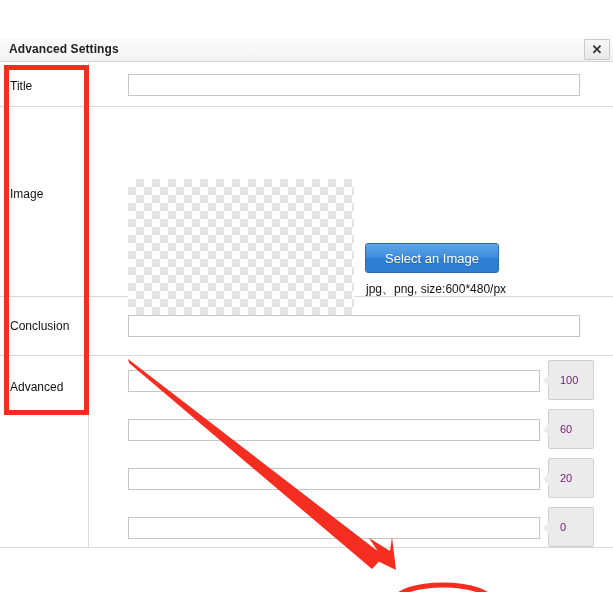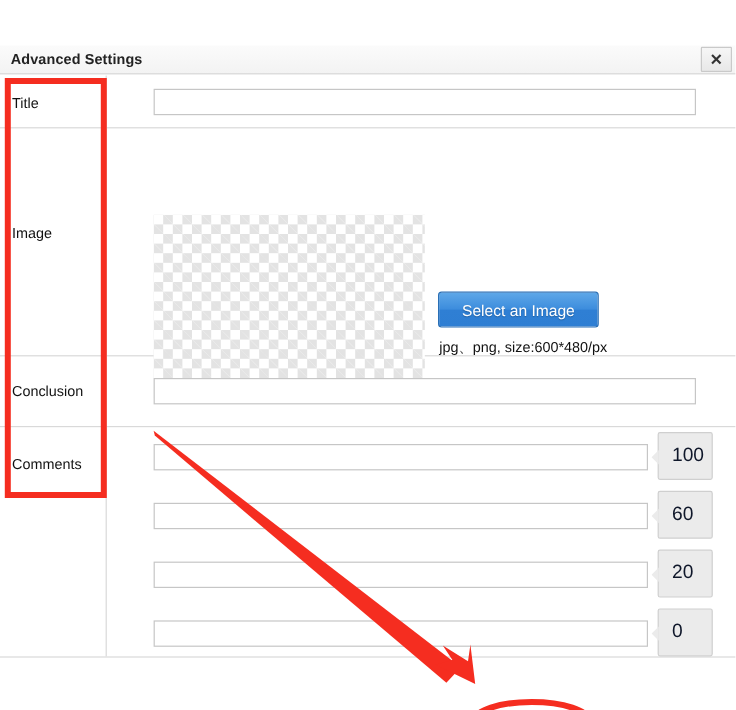--- a/index.html
+++ b/index.html
@@ -117,22 +117,22 @@
 
   
   .num-chip {
     position: absolute;
     left: 548px;
     width: 46px; height: 40px;
     background: #ebebeb;
     border: 1px solid #cfcfcf;
     box-sizing: border-box;
     border-radius: 2px;
-    font-size: 16px;
-    color: #0f172a;
+    font-size: 11px;
+    color: #701a75;
     display: flex;
     align-items: center;
     padding-left: 11px;
   }
   .num-chip::before {
     content: "";
     position: absolute;
     left: -6px; top: 14px;
     width: 0; height: 0;
     border-top: 6px solid transparent;
@@ -239,21 +239,21 @@
     </div>
 
     <div class="form-row" id="row-conclusion">
       <div class="col-sep"></div>
       <div class="row-label">Conclusion</div>
       <input class="text-input" id="input-conclusion" type="text" value="" style="">
     </div>
 
     <div class="form-row" id="row-comments">
       <div class="col-sep"></div>
-      <div class="row-label">Comments</div>
+      <div class="row-label">Advanced</div>
 
       <input class="text-input comment-input" id="input-comment-0" type="text" value="" style="">
       <div class="num-chip" id="num-chip-0">100</div>
 
       <input class="text-input comment-input" id="input-comment-1" type="text" value="" style="">
       <div class="num-chip" id="num-chip-1">60</div>
 
       <input class="text-input comment-input" id="input-comment-2" type="text" value="" style="">
       <div class="num-chip" id="num-chip-2">20</div>
 

